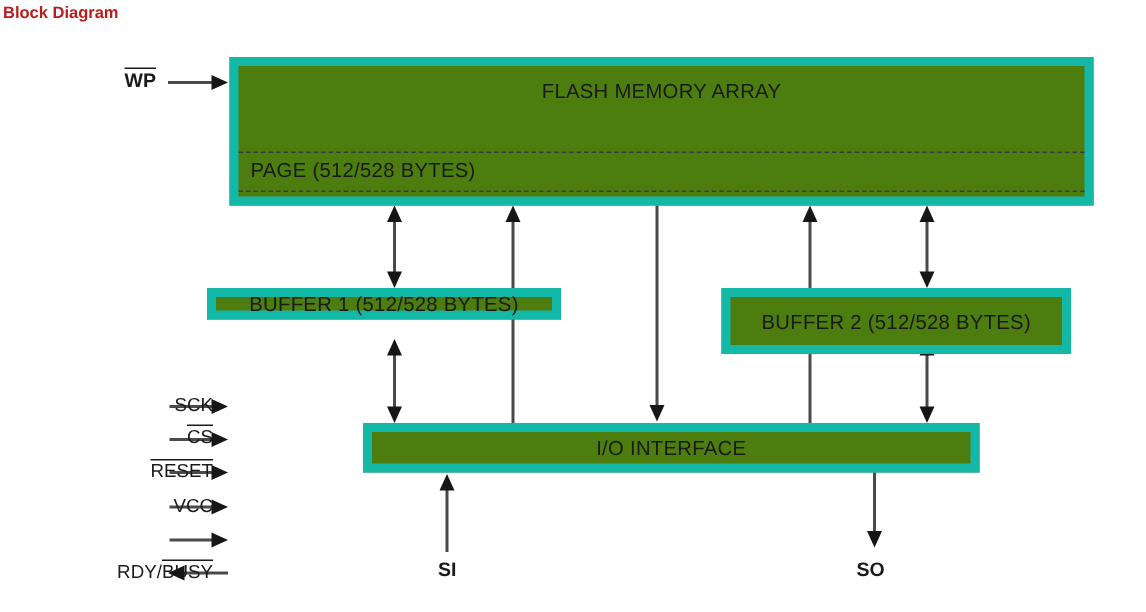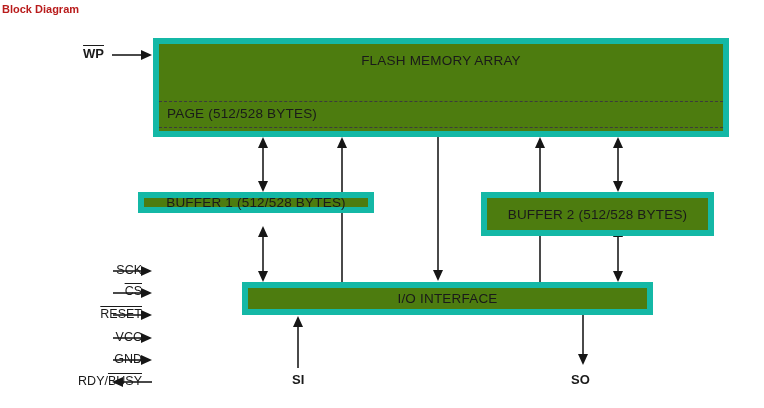--- a/index.html
+++ b/index.html
@@ -122,23 +122,20 @@
   </div>
   <div class="hline" style="left:113px;top:314px;width:29px"></div>
   <div class="tri right" style="left:141px;top:310px"></div>
 
   <div class="siglbl" style="top:330px">
     <span>VCC</span><span class="ov"></span>
   </div>
   <div class="hline" style="left:113px;top:337px;width:29px"></div>
   <div class="tri right" style="left:141px;top:333px"></div>
 
-  <div class="siglbl" style="top:352px">
-    <span>GND</span><span class="ov"></span>
-  </div>
   <div class="hline" style="left:113px;top:359px;width:29px"></div>
   <div class="tri right" style="left:141px;top:355px"></div>
 
   <div class="siglbl" style="top:374px">
     <span>RDY/</span><span class="ov">BUSY</span>
   </div>
   <div class="tri left" style="left:112px;top:377px"></div>
   <div class="hline" style="left:122px;top:381px;width:30px"></div>
 
   <div class="pinlbl" style="left:292px;top:372px">SI</div>

